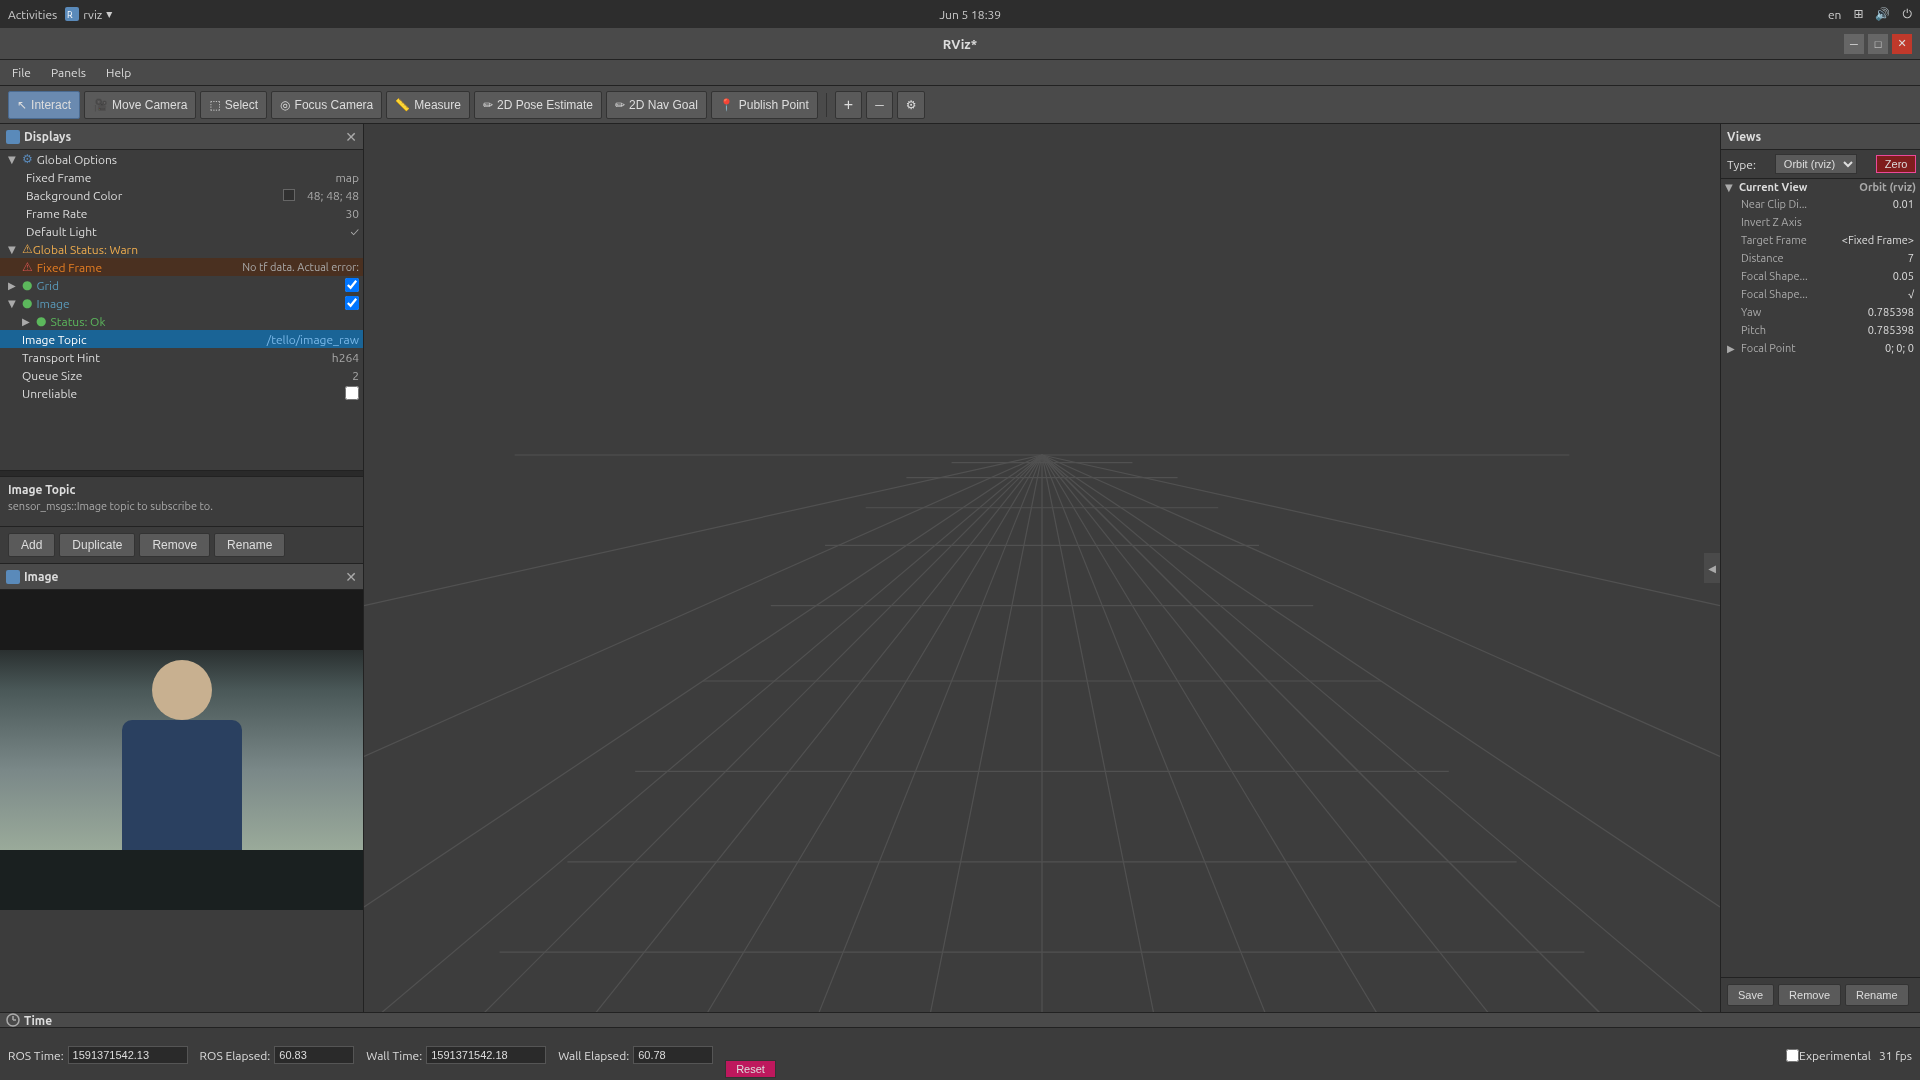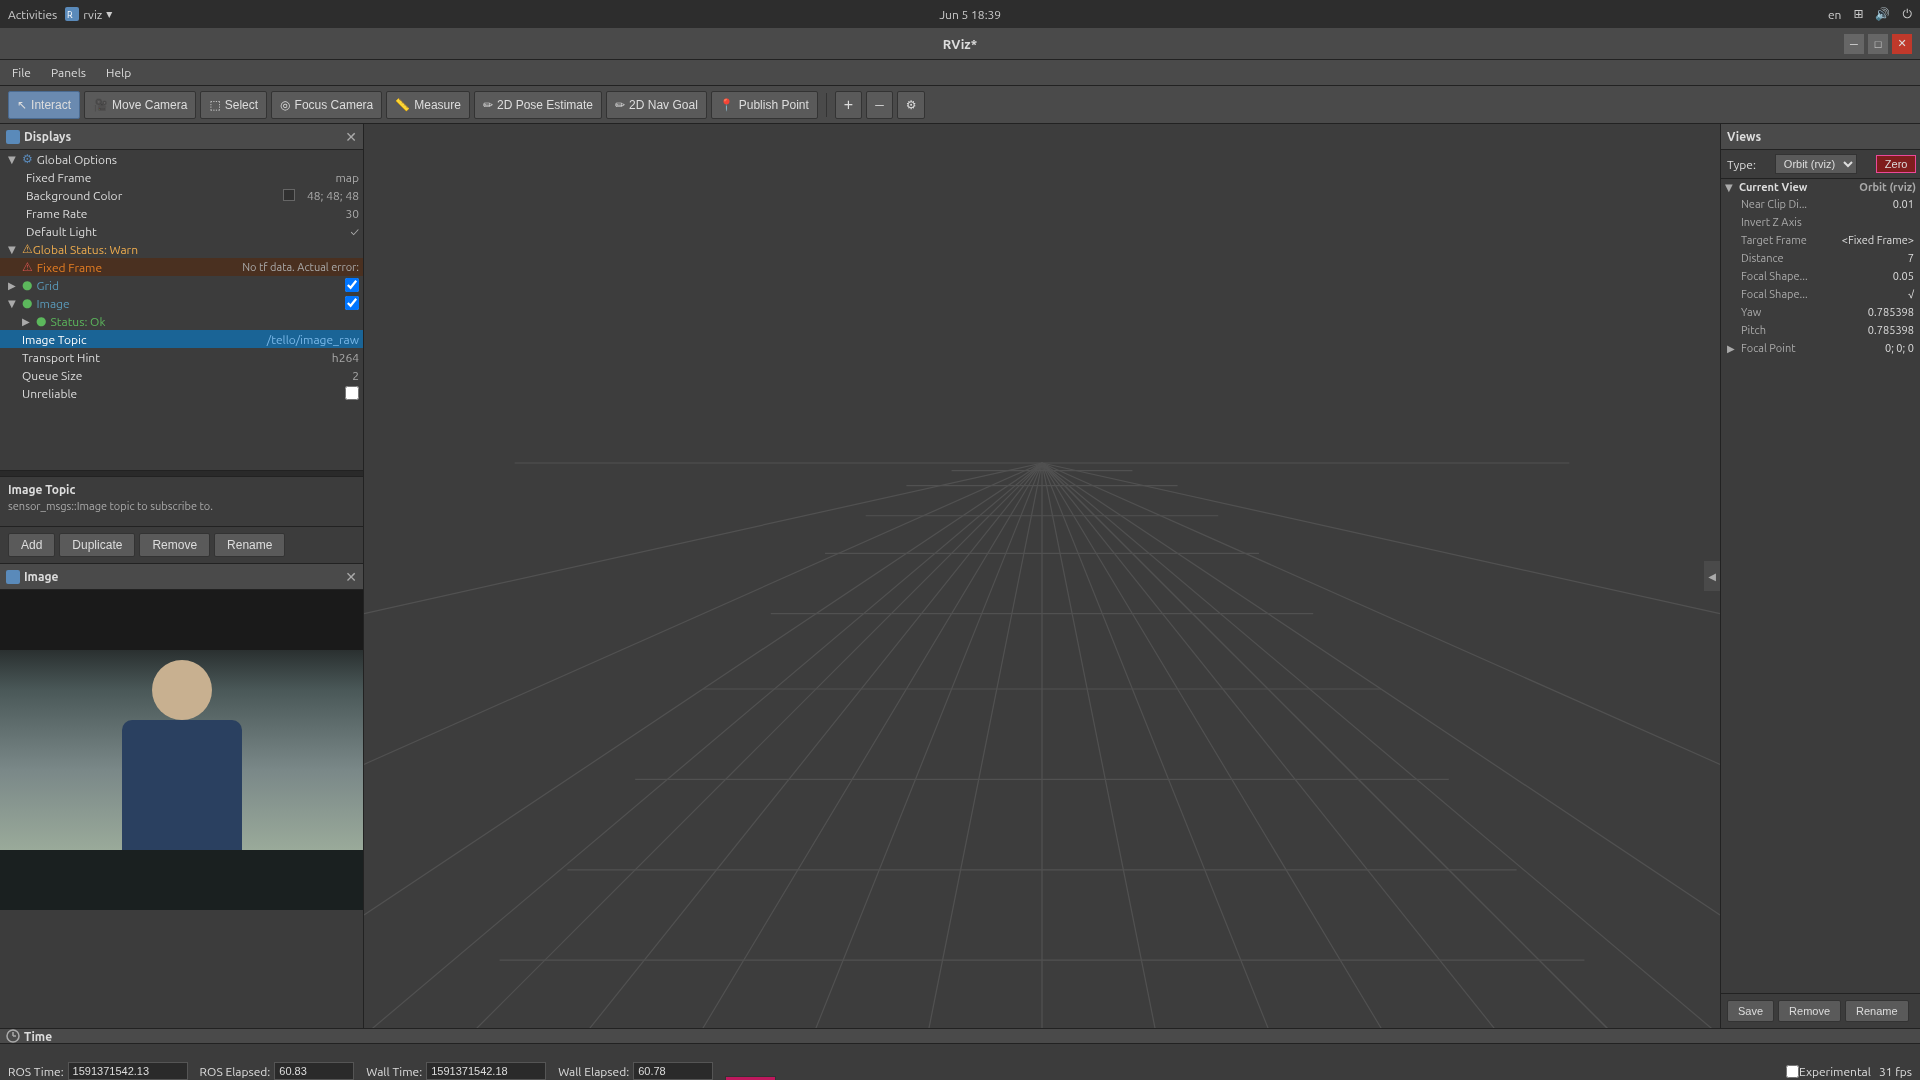--- a/index.html
+++ b/index.html
@@ -88,21 +88,21 @@
     .views-item { display: flex; align-items: center; padding: 2px 6px; min-height: 18px; }
     .views-item-label { color: #aaa; flex: 1; }
     .views-item-value { color: #ddd; }
     .views-section { display: flex; align-items: center; padding: 2px 4px; font-weight: bold; color: #ddd; }
     .views-arrow { width: 14px; font-size: 10px; color: #aaa; }
 
     .views-buttons { display: flex; gap: 4px; padding: 6px; border-top: 1px solid #222; }
     .views-btn { padding: 4px 10px; background: #5a5a5a; border: 1px solid #333; color: #ddd; cursor: pointer; font-size: 11px; border-radius: 2px; }
 
     
-    .bottom-panel { height: 52px; background: #3c3c3c; border-top: 1px solid #222; display: flex; flex-direction: column; }
+    .bottom-panel { height: 68px; background: #3c3c3c; border-top: 1px solid #222; display: flex; flex-direction: column; }
     .time-header { height: 22px; background: #4a4a4a; display: flex; align-items: center; padding: 0 6px; border-bottom: 1px solid #222; }
     .time-title { color: #ddd; font-size: 12px; font-weight: bold; display: flex; align-items: center; gap: 4px; }
     .time-row { display: flex; align-items: center; padding: 4px 8px; gap: 12px; flex: 1; }
     .time-field { display: flex; align-items: center; gap: 4px; }
     .time-label { color: #ddd; font-size: 12px; }
     .time-input { background: #2a2a2a; border: 1px solid #555; color: #ddd; font-size: 11px; padding: 2px 4px; width: 120px; }
     .time-reset { padding: 2px 10px; background: #be185d; border: 1px solid #333; color: #ddd; cursor: pointer; font-size: 11px; margin-top: 28px; }
     .time-right { margin-left: auto; display: flex; align-items: center; gap: 8px; }
     .fps-label { color: #ddd; font-size: 12px; }
 

